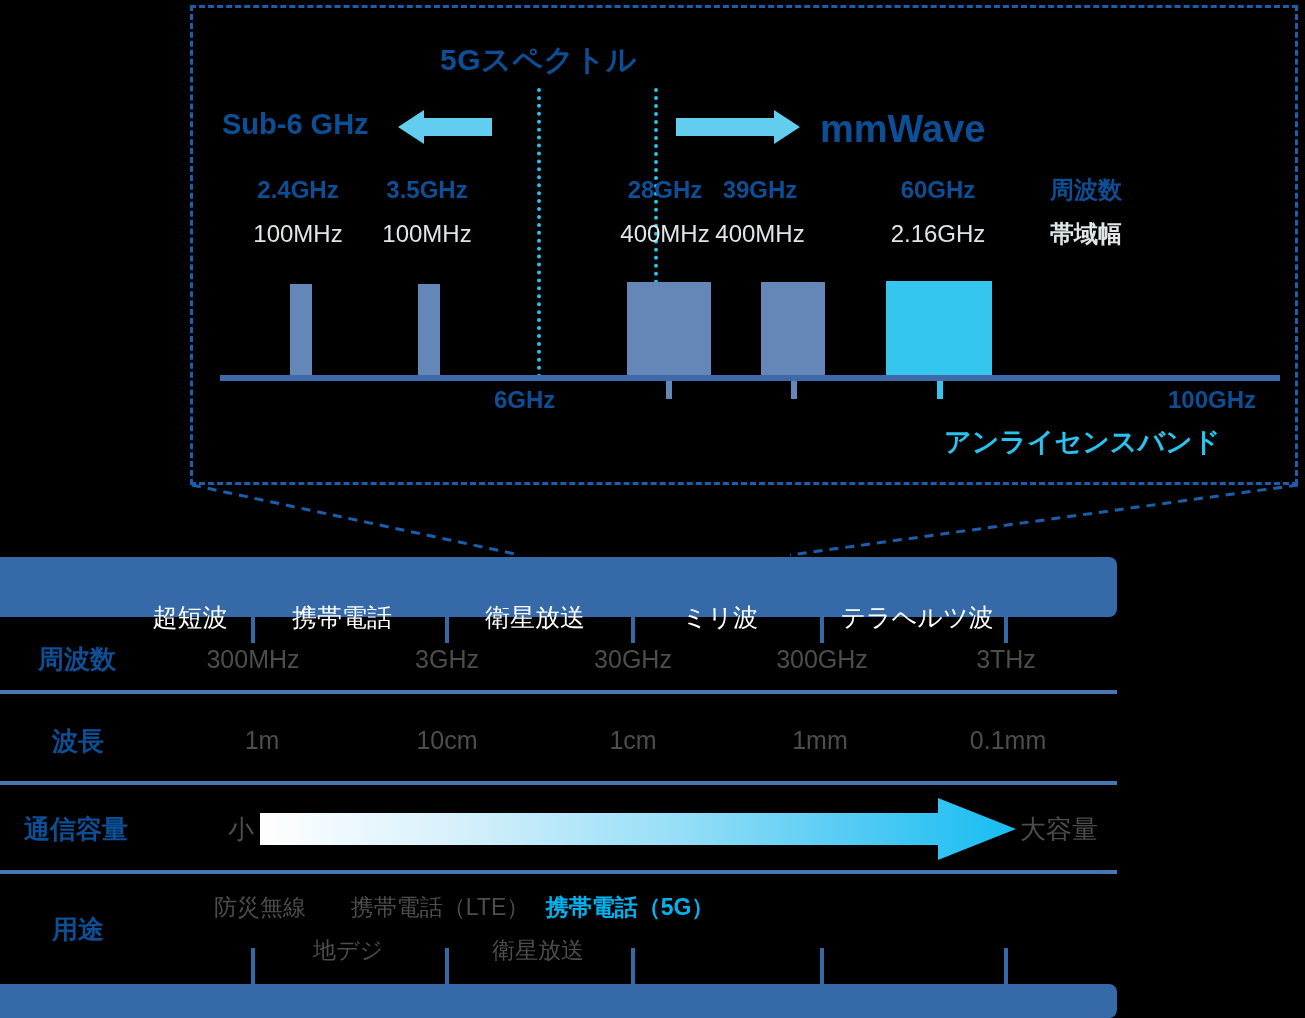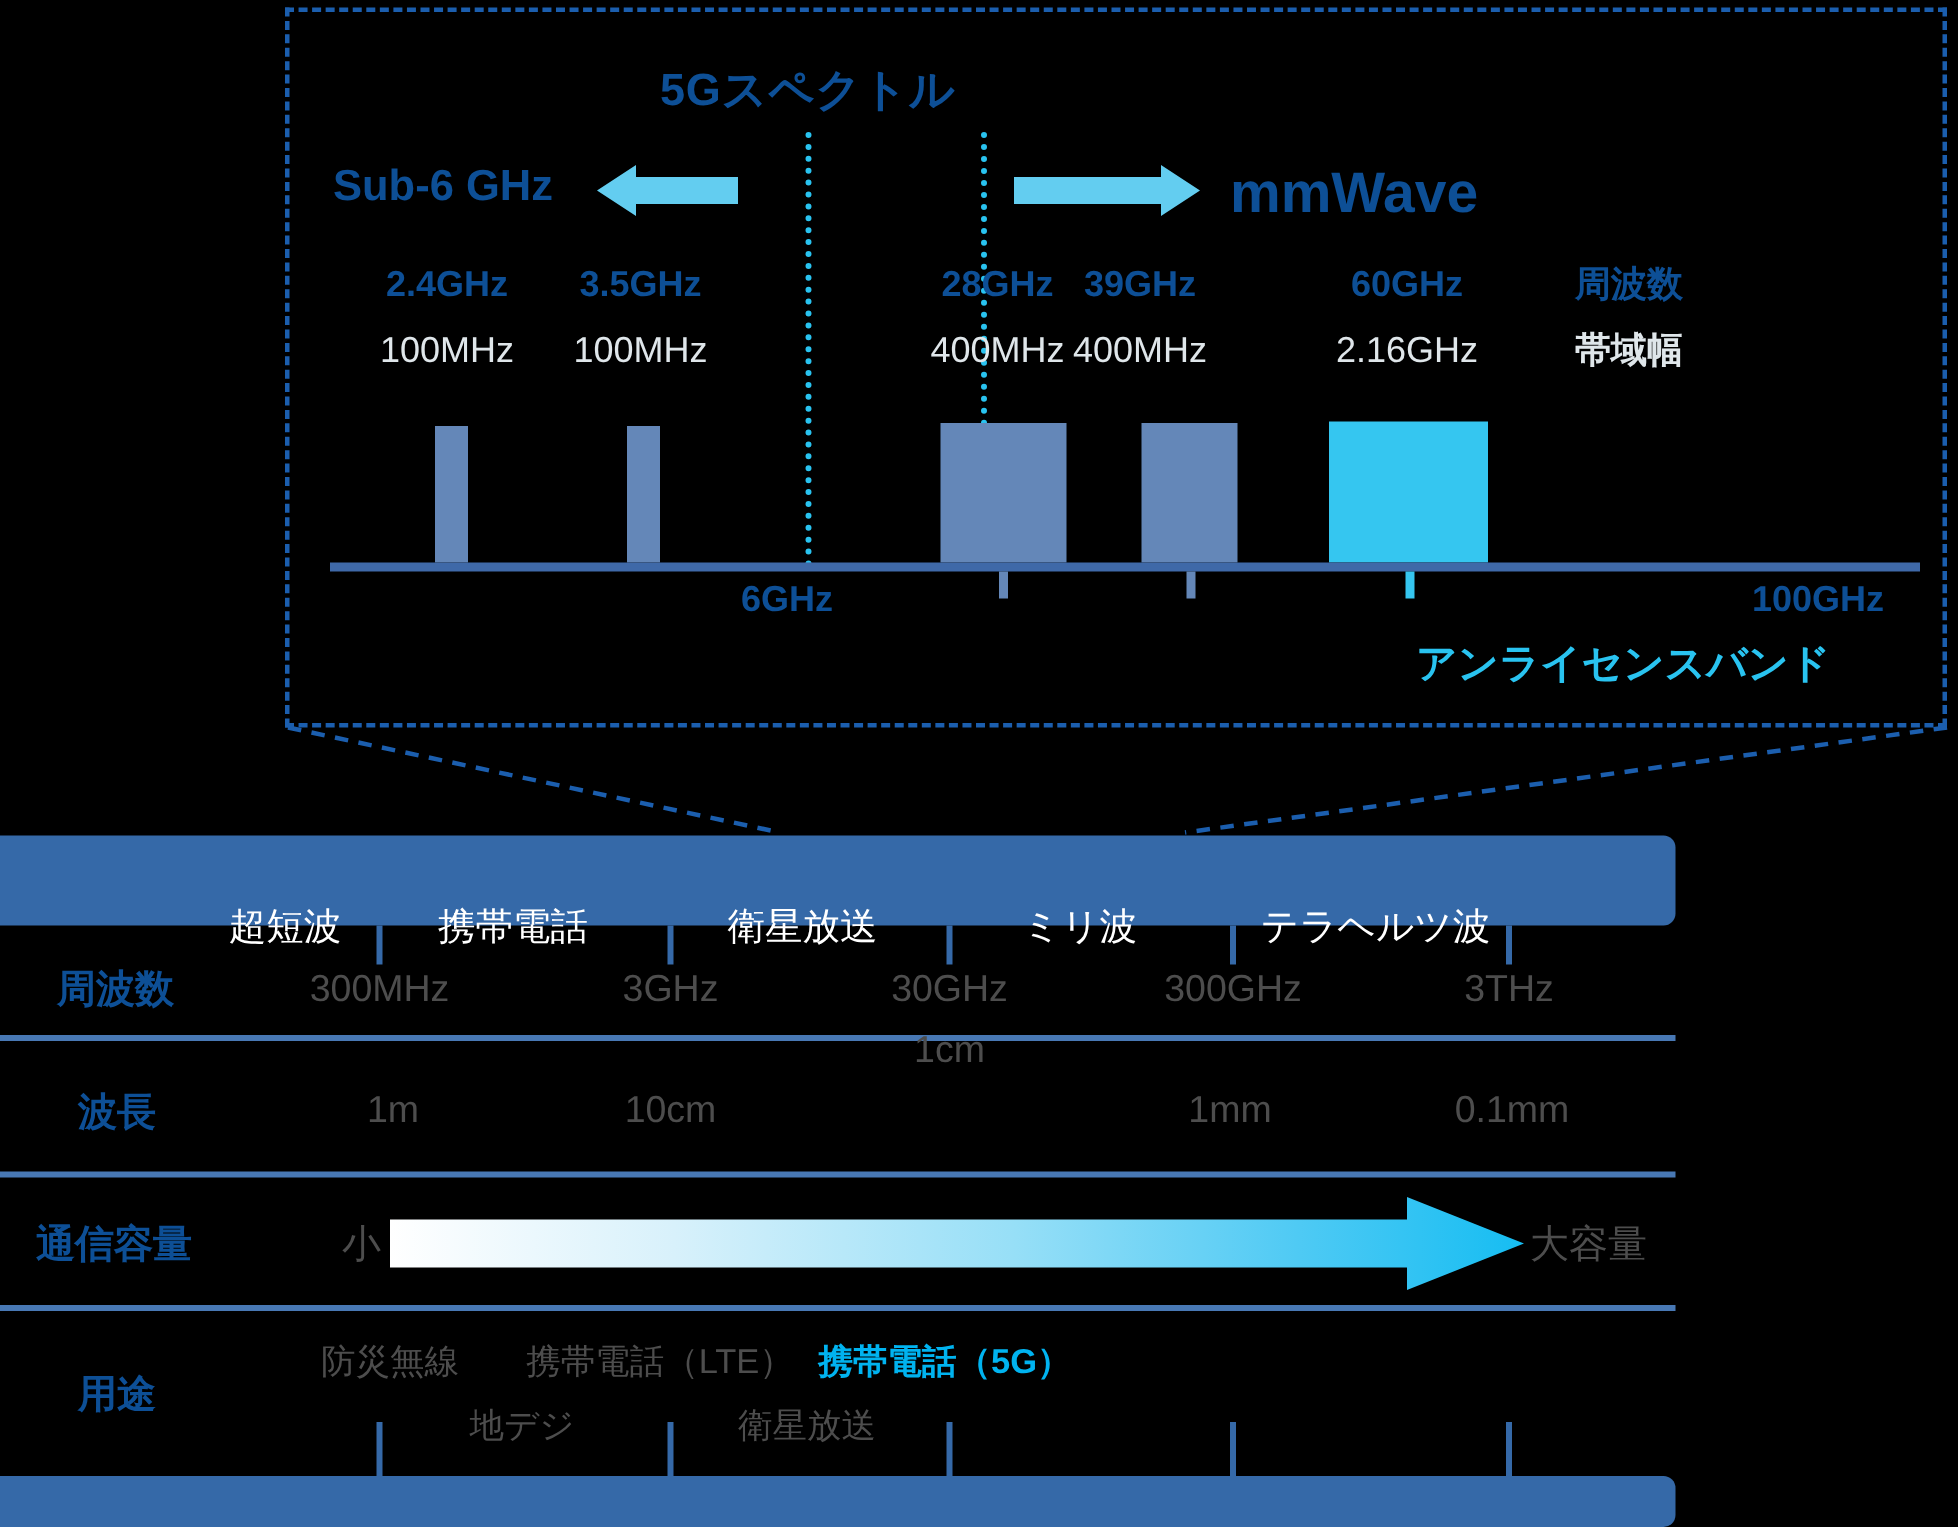--- a/index.html
+++ b/index.html
@@ -292,21 +292,21 @@
   <div class="scale-val" style="left:387px; top:645px; width:120px;">3GHz</div>
   <div class="scale-val" style="left:573px; top:645px; width:120px;">30GHz</div>
   <div class="scale-val" style="left:762px; top:645px; width:120px;">300GHz</div>
   <div class="scale-val" style="left:946px; top:645px; width:120px;">3THz</div>
 
   <div class="divider" style="top:690px;"></div>
 
   <div class="row-label" style="left:52px; top:724px;">波長</div>
   <div class="scale-val" style="left:202px; top:726px; width:120px;">1m</div>
   <div class="scale-val" style="left:387px; top:726px; width:120px;">10cm</div>
-  <div class="scale-val" style="left:573px; top:686px; width:120px;">1cm</div>
+  <div class="scale-val" style="left:573px; top:726px; width:120px;">1cm</div>
   <div class="scale-val" style="left:760px; top:726px; width:120px;">1mm</div>
   <div class="scale-val" style="left:948px; top:726px; width:120px;">0.1mm</div>
 
   <div class="divider" style="top:781px;"></div>
 
   <div class="row-label" style="left:24px; top:812px;">通信容量</div>
   <div class="abs" id="cap-small">小</div>
   <svg class="abs" id="capacity-arrow" viewBox="0 0 756 62" preserveAspectRatio="none">
     <defs>
       <linearGradient id="capGrad" x1="0" y1="0" x2="1" y2="0">

